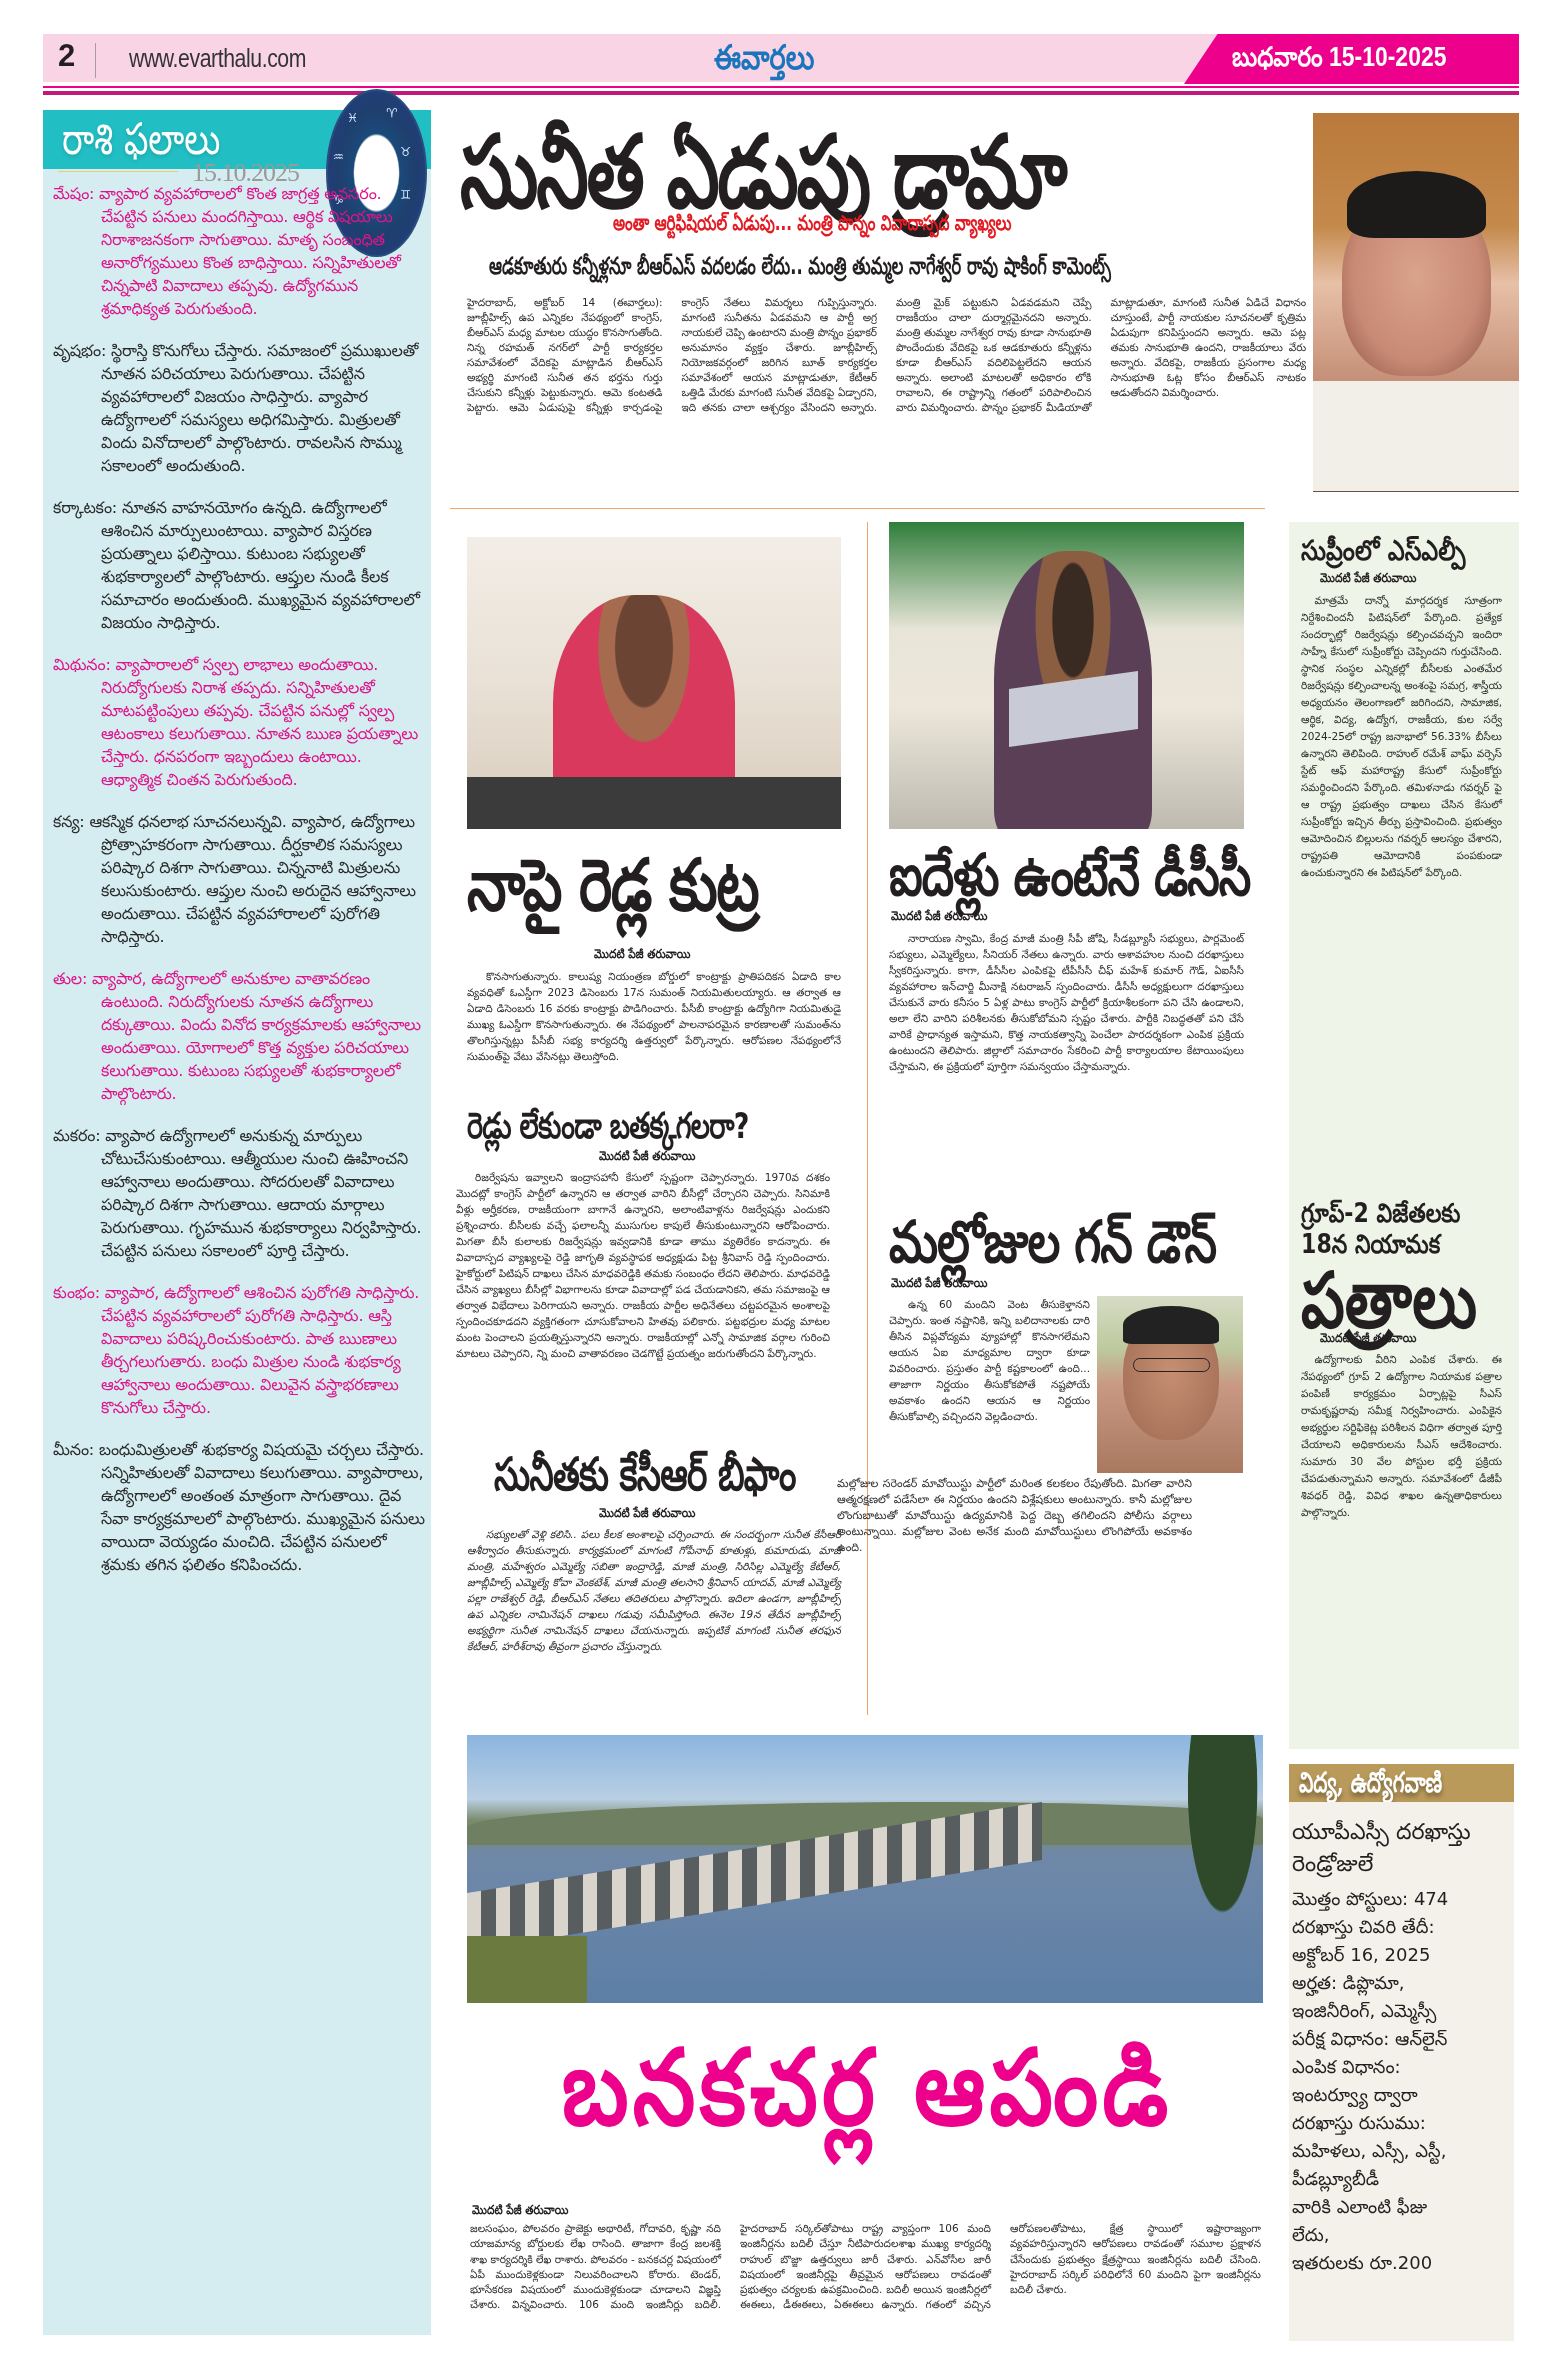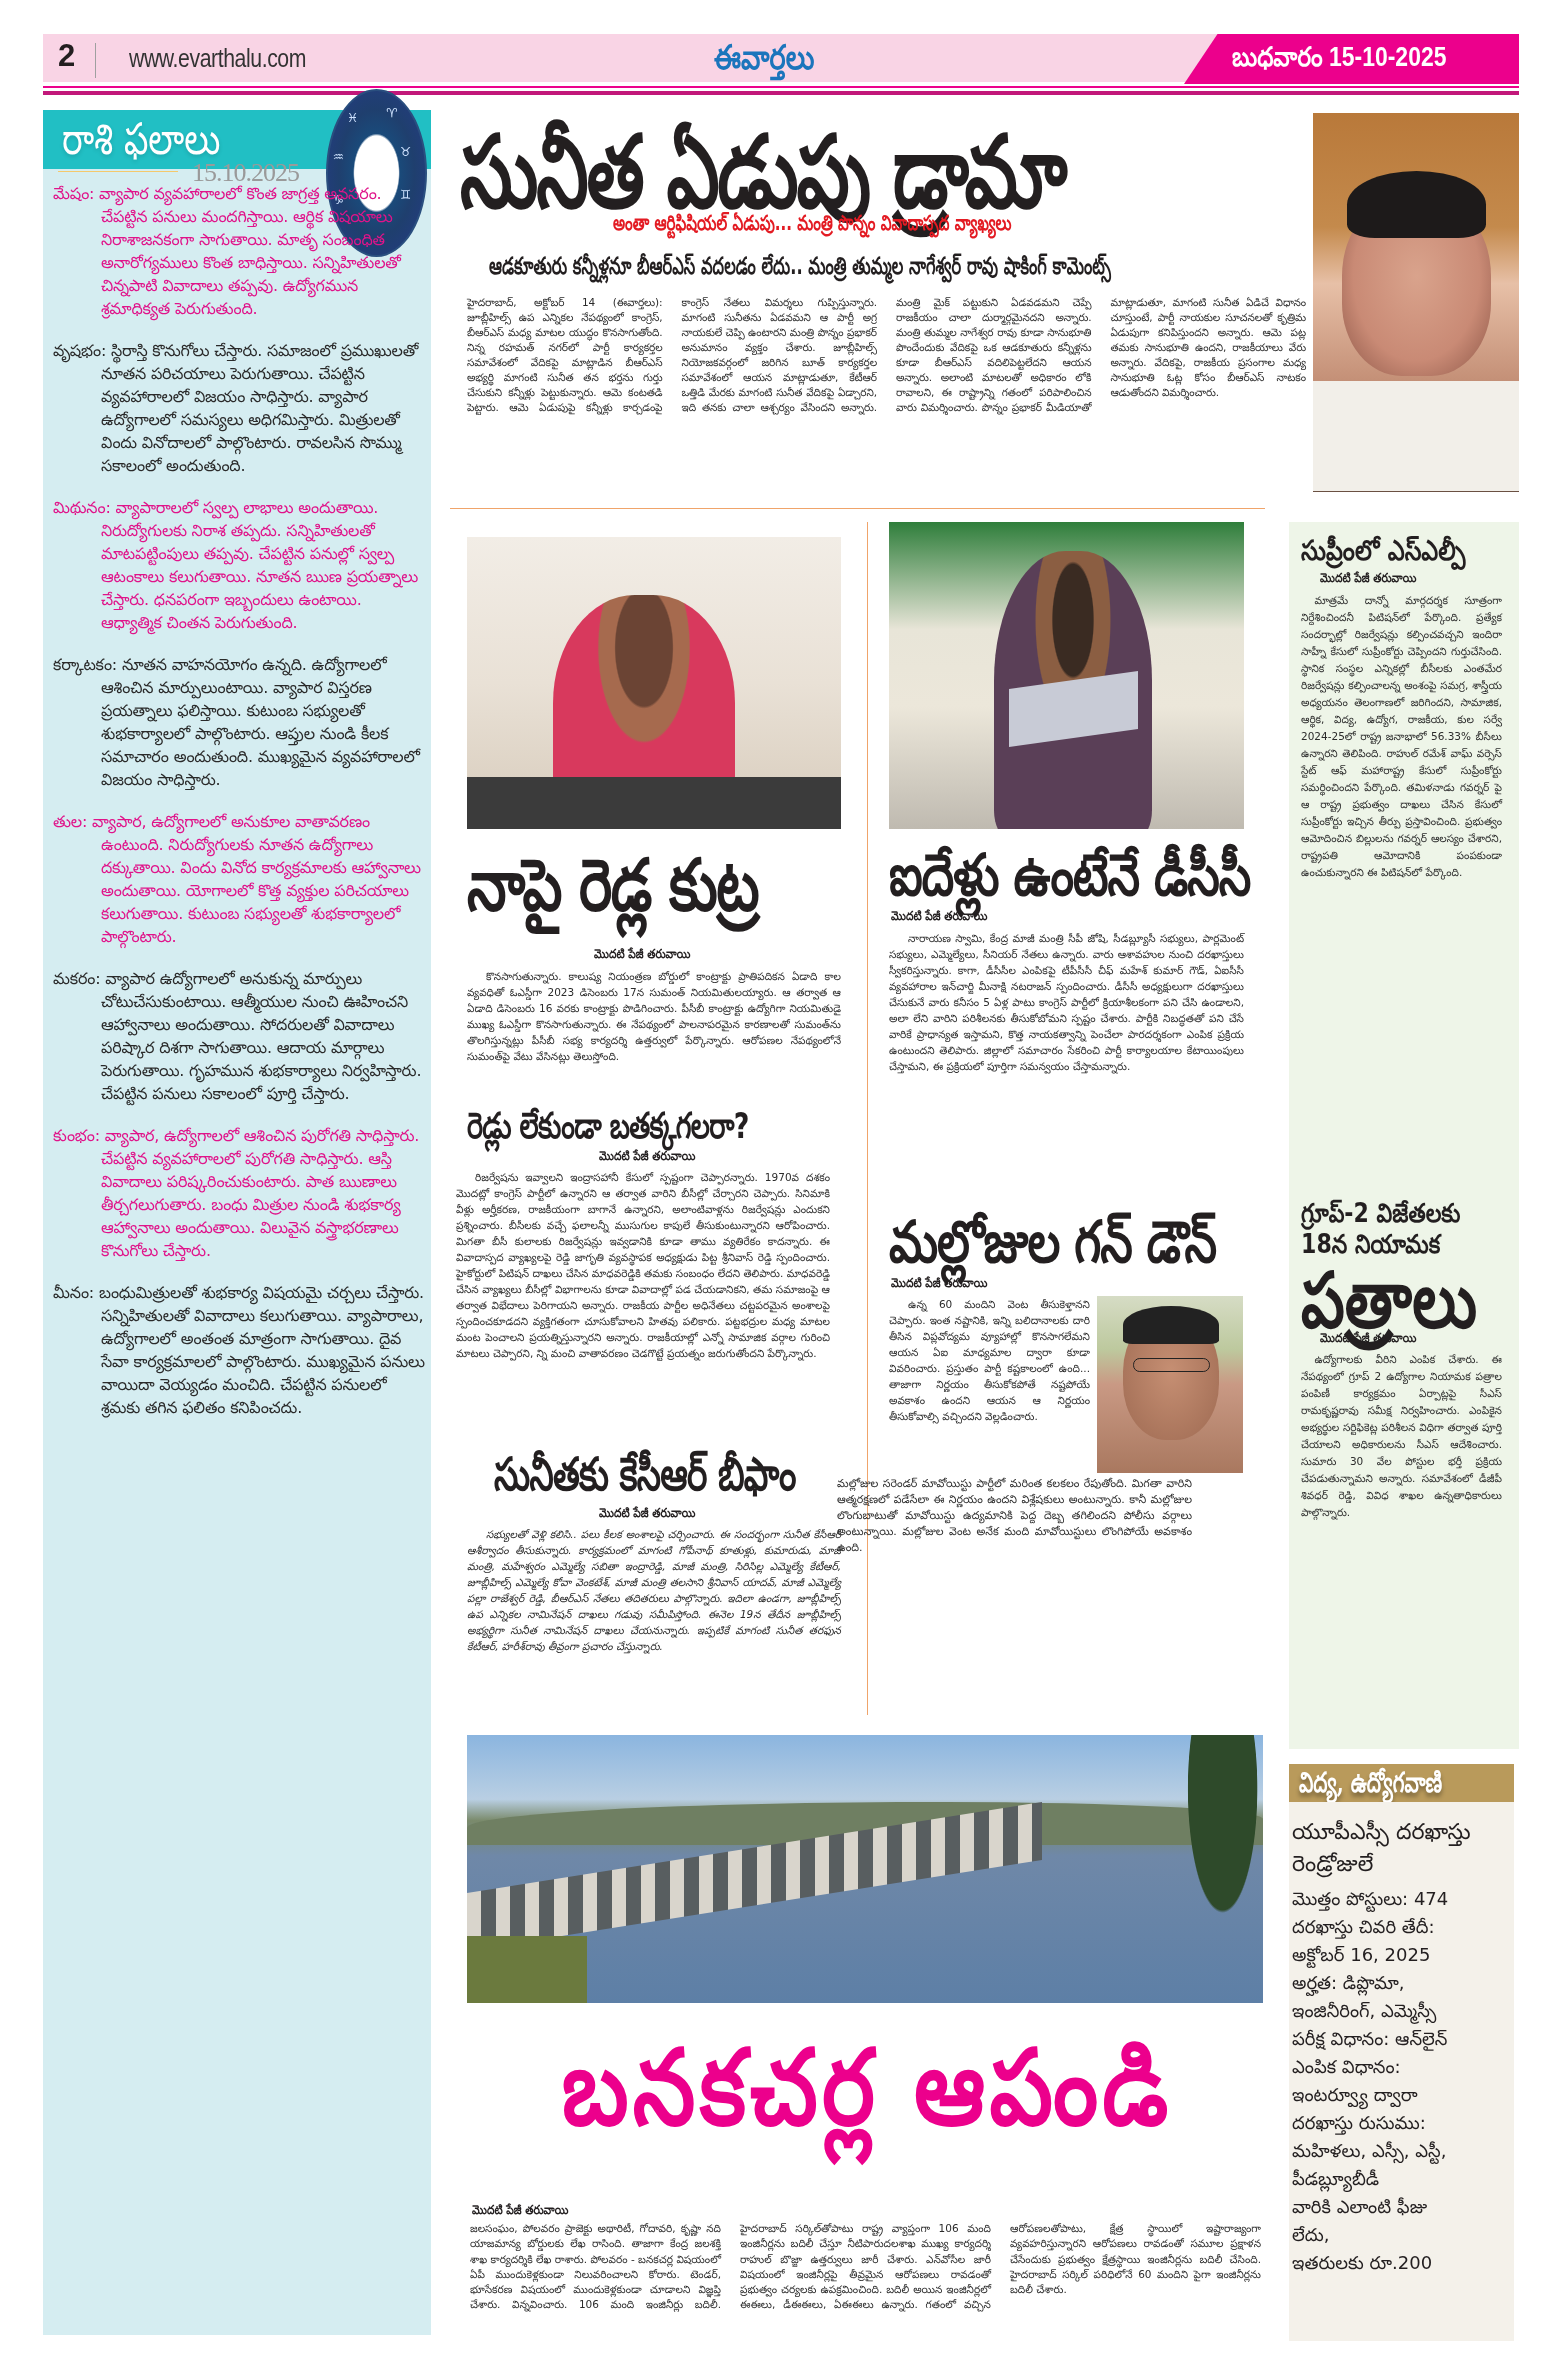--- a/index.html
+++ b/index.html
@@ -126,22 +126,23 @@
   <span style="left:72px;top:53px;">♉</span>
     <span style="left:72px;top:96px;">♊</span>
   <span style="left:4.8px;top:58px;">♒</span>
     <span style="left:4.8px;top:101px;">♑</span>
 </div>
 <div class="abs horo-line"></div>
 <div class="abs horo-date">15.10.2025</div>
 <div class="abs horo-list">
   <p class="horo-item pink">మేషం: వ్యాపార వ్యవహారాలలో కొంత జాగ్రత్త అవసరం. చేపట్టిన పనులు మందగిస్తాయి. ఆర్థిక విషయాలు నిరాశాజనకంగా సాగుతాయి. మాతృ సంబంధిత అనారోగ్యములు కొంత బాధిస్తాయి. సన్నిహితులతో చిన్నపాటి వివాదాలు తప్పవు. ఉద్యోగమున శ్రమాధిక్యత పెరుగుతుంది.</p>
   <p class="horo-item dark">వృషభం: స్థిరాస్తి కొనుగోలు చేస్తారు. సమాజంలో ప్రముఖులతో నూతన పరిచయాలు పెరుగుతాయి. చేపట్టిన వ్యవహారాలలో విజయం సాధిస్తారు. వ్యాపార ఉద్యోగాలలో సమస్యలు అధిగమిస్తారు. మిత్రులతో విందు వినోదాలలో పాల్గొంటారు. రావలసిన సొమ్ము సకాలంలో అందుతుంది.</p>
+  <p class="horo-item dark">కర్కాటకం: నూతన వాహనయోగం ఉన్నది. ఉద్యోగాలలో ఆశించిన మార్పులుంటాయి. వ్యాపార విస్తరణ ప్రయత్నాలు ఫలిస్తాయి. కుటుంబ సభ్యులతో శుభకార్యాలలో పాల్గొంటారు. ఆప్తుల నుండి కీలక సమాచారం అందుతుంది. ముఖ్యమైన వ్యవహారాలలో విజయం సాధిస్తారు.</p>
   <p class="horo-item pink">మిథునం: వ్యాపారాలలో స్వల్ప లాభాలు అందుతాయి. నిరుద్యోగులకు నిరాశ తప్పదు. సన్నిహితులతో మాటపట్టింపులు తప్పవు. చేపట్టిన పనుల్లో స్వల్ప ఆటంకాలు కలుగుతాయి. నూతన ఋణ ప్రయత్నాలు చేస్తారు. ధనపరంగా ఇబ్బందులు ఉంటాయి. ఆధ్యాత్మిక చింతన పెరుగుతుంది.</p>
-  <p class="horo-item dark">కర్కాటకం: నూతన వాహనయోగం ఉన్నది. ఉద్యోగాలలో ఆశించిన మార్పులుంటాయి. వ్యాపార విస్తరణ ప్రయత్నాలు ఫలిస్తాయి. కుటుంబ సభ్యులతో శుభకార్యాలలో పాల్గొంటారు. ఆప్తుల నుండి కీలక సమాచారం అందుతుంది. ముఖ్యమైన వ్యవహారాలలో విజయం సాధిస్తారు.</p>
+  <p class="horo-item dark">కన్య: ఆకస్మిక ధనలాభ సూచనలున్నవి. వ్యాపార, ఉద్యోగాలు ప్రోత్సాహకరంగా సాగుతాయి. దీర్ఘకాలిక సమస్యలు పరిష్కార దిశగా సాగుతాయి. చిన్ననాటి మిత్రులను కలుసుకుంటారు. ఆప్తుల నుంచి అరుదైన ఆహ్వానాలు అందుతాయి. చేపట్టిన వ్యవహారాలలో పురోగతి సాధిస్తారు.</p>
   <p class="horo-item pink">తుల: వ్యాపార, ఉద్యోగాలలో అనుకూల వాతావరణం ఉంటుంది. నిరుద్యోగులకు నూతన ఉద్యోగాలు దక్కుతాయి. విందు వినోద కార్యక్రమాలకు ఆహ్వానాలు అందుతాయి. యోగాలలో కొత్త వ్యక్తుల పరిచయాలు కలుగుతాయి. కుటుంబ సభ్యులతో శుభకార్యాలలో పాల్గొంటారు.</p>
   <p class="horo-item dark">మకరం: వ్యాపార ఉద్యోగాలలో అనుకున్న మార్పులు చోటుచేసుకుంటాయి. ఆత్మీయుల నుంచి ఊహించని ఆహ్వానాలు అందుతాయి. సోదరులతో వివాదాలు పరిష్కార దిశగా సాగుతాయి. ఆదాయ మార్గాలు పెరుగుతాయి. గృహమున శుభకార్యాలు నిర్వహిస్తారు. చేపట్టిన పనులు సకాలంలో పూర్తి చేస్తారు.</p>
   <p class="horo-item pink">కుంభం: వ్యాపార, ఉద్యోగాలలో ఆశించిన పురోగతి సాధిస్తారు. చేపట్టిన వ్యవహారాలలో పురోగతి సాధిస్తారు. ఆస్తి వివాదాలు పరిష్కరించుకుంటారు. పాత ఋణాలు తీర్చగలుగుతారు. బంధు మిత్రుల నుండి శుభకార్య ఆహ్వానాలు అందుతాయి. విలువైన వస్త్రాభరణాలు కొనుగోలు చేస్తారు.</p>
   <p class="horo-item dark">మీనం: బంధుమిత్రులతో శుభకార్య విషయమై చర్చలు చేస్తారు. సన్నిహితులతో వివాదాలు కలుగుతాయి. వ్యాపారాలు, ఉద్యోగాలలో అంతంత మాత్రంగా సాగుతాయి. దైవ సేవా కార్యక్రమాలలో పాల్గొంటారు. ముఖ్యమైన పనులు వాయిదా వెయ్యడం మంచిది. చేపట్టిన పనులలో శ్రమకు తగిన ఫలితం కనిపించదు.</p>
 </div>
 
 <h1 class="abs lead-title">సునీత ఏడుపు డ్రామా</h1>
 <div class="abs lead-sub1">అంతా ఆర్టిఫిషియల్ ఏడుపు... మంత్రి పొన్నం వివాదాస్పద వ్యాఖ్యలు</div>
 <div class="abs lead-sub2">ఆడకూతురు కన్నీళ్లనూ బీఆర్ఎస్ వదలడం లేదు.. మంత్రి తుమ్మల నాగేశ్వర్ రావు షాకింగ్ కామెంట్స్</div>
 <div class="abs lead-photo">

